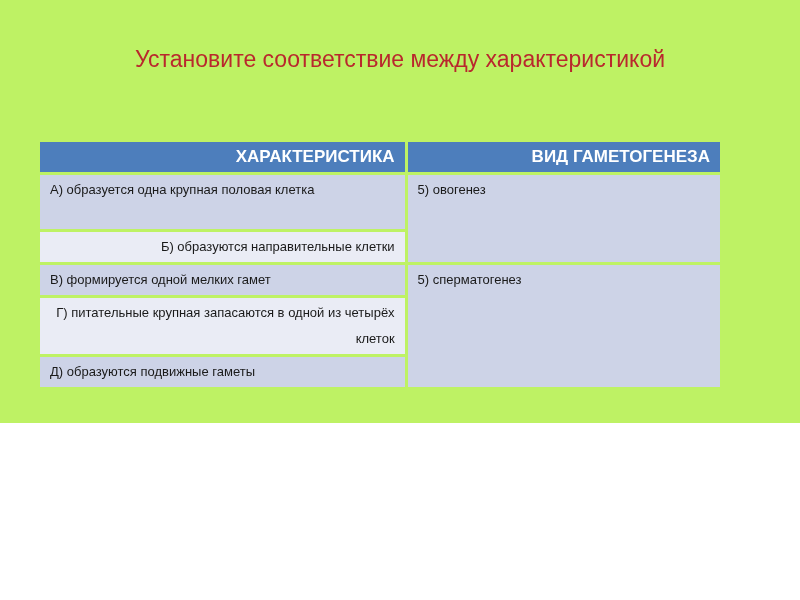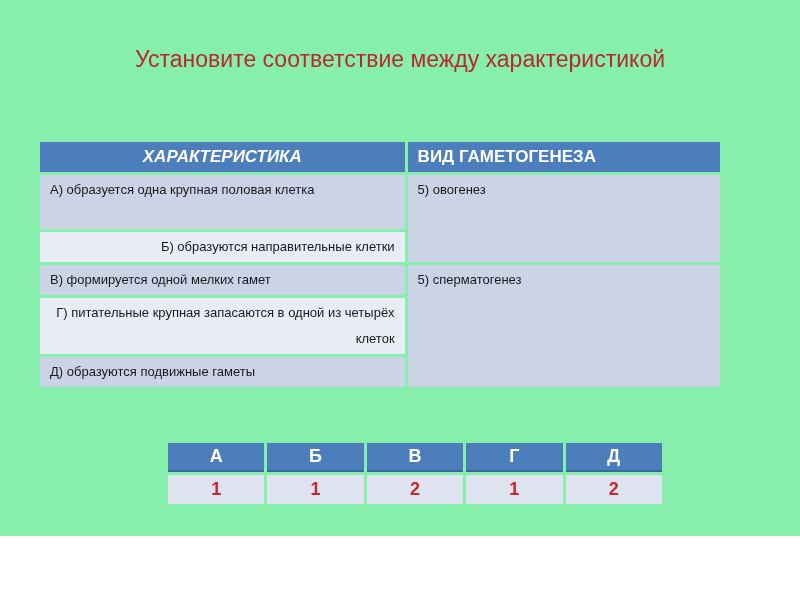--- a/index.html
+++ b/index.html
@@ -4,22 +4,22 @@
 <style>
   html, body {
     margin: 0;
     padding: 0;
     background: #ffffff;
     font-family: "Liberation Sans", "DejaVu Sans", sans-serif;
   }
   .slide {
     position: relative;
     width: 800px;
-    height: 536px;
-    background: #86efac;
+    height: 423px;
+    background: #bef264;
     overflow: hidden;
   }
 
   
   .title {
     position: absolute;
     top: 42px;
     left: 0;
     width: 100%;
     text-align: center;
@@ -48,22 +48,22 @@
     overflow: hidden;
   }
   .match-table th {
     background: #4d7ebc;
     color: #ffffff;
     font-size: 17px;
     font-weight: bold;
     height: 26px;
     vertical-align: middle;
   }
-  .match-table th.char-h { text-align: center; font-style: italic; }
-  .match-table th.type-h { text-align: left; }
+  .match-table th.char-h { text-align: right; }
+  .match-table th.type-h { text-align: right; }
   .cell-dark  { background: #cdd3e7; }
   .cell-light { background: #eaecf5; text-align: right; }
   .row-tall td.char-cell { height: 50px; }
   .row-short td.char-cell { height: 24px; }
 
   
   .answer-table {
     position: absolute;
     left: 165px;
     top: 440px;

